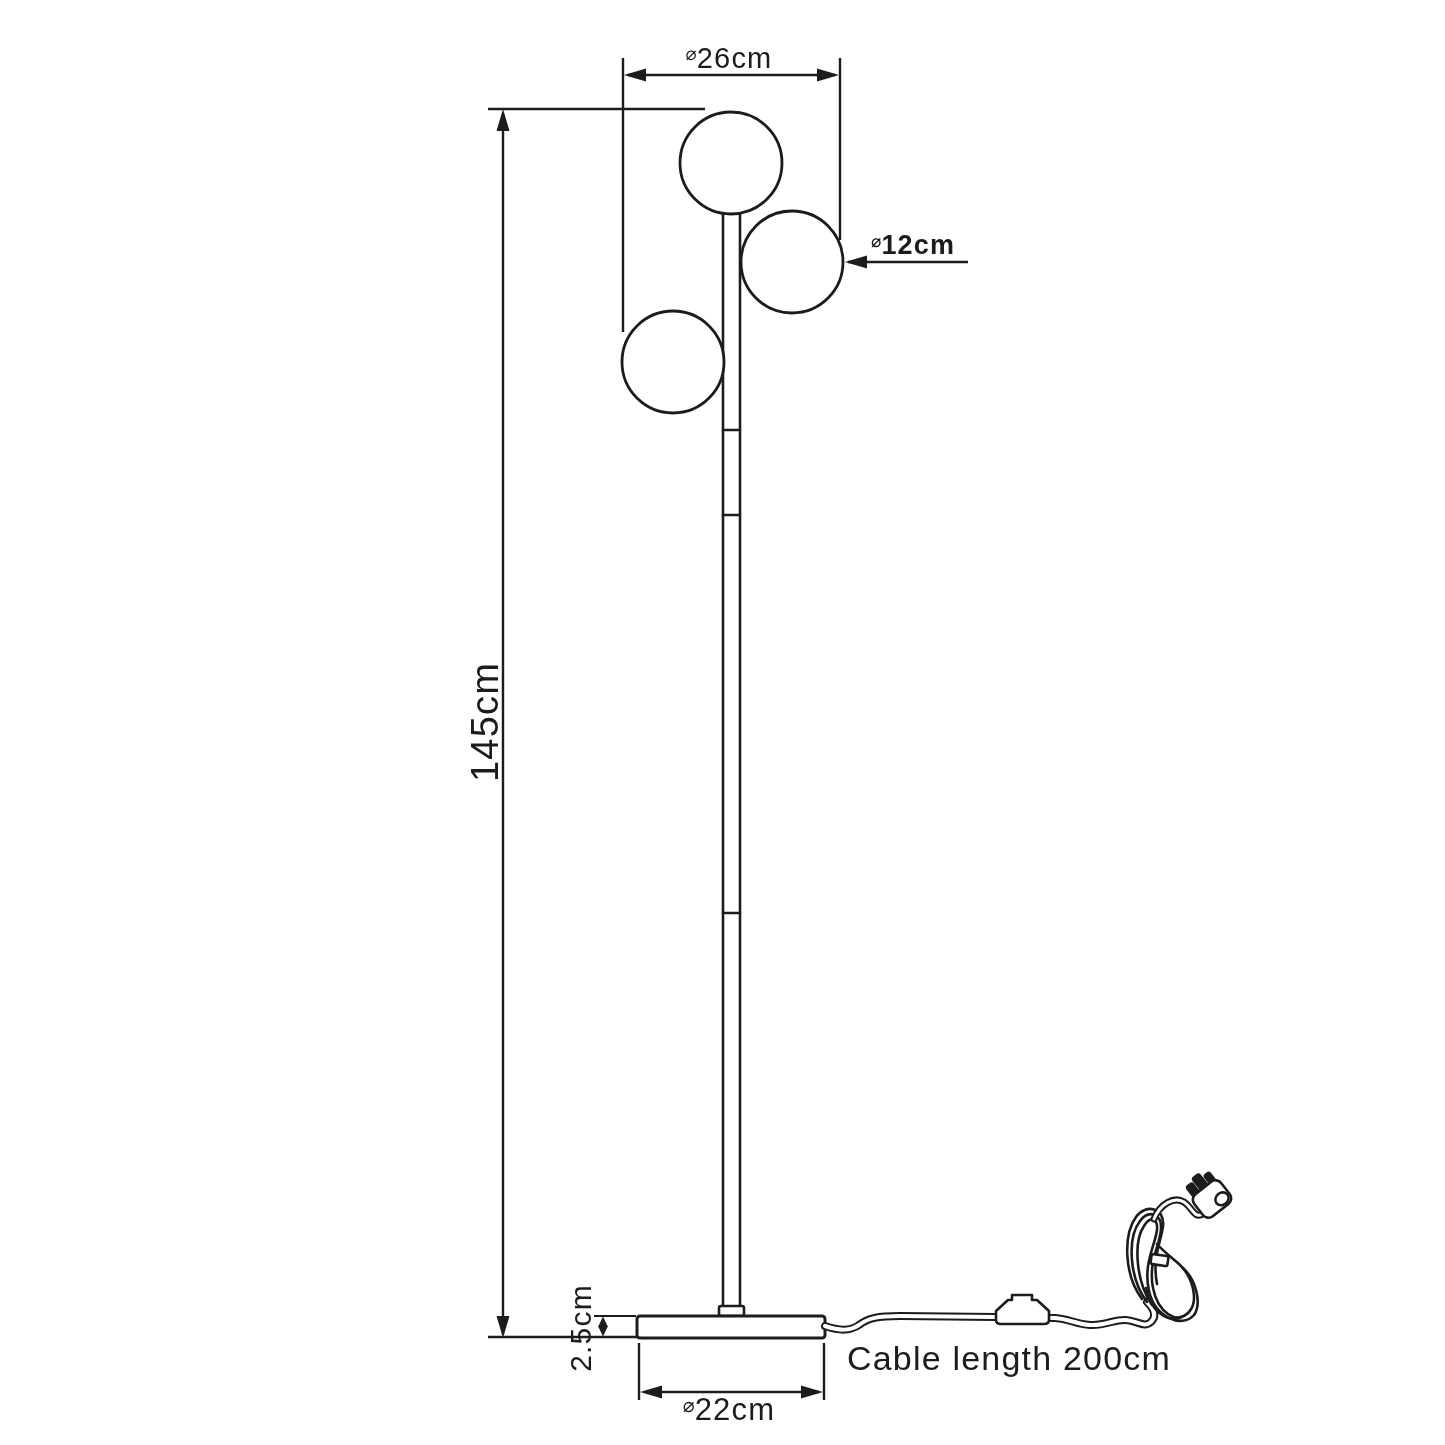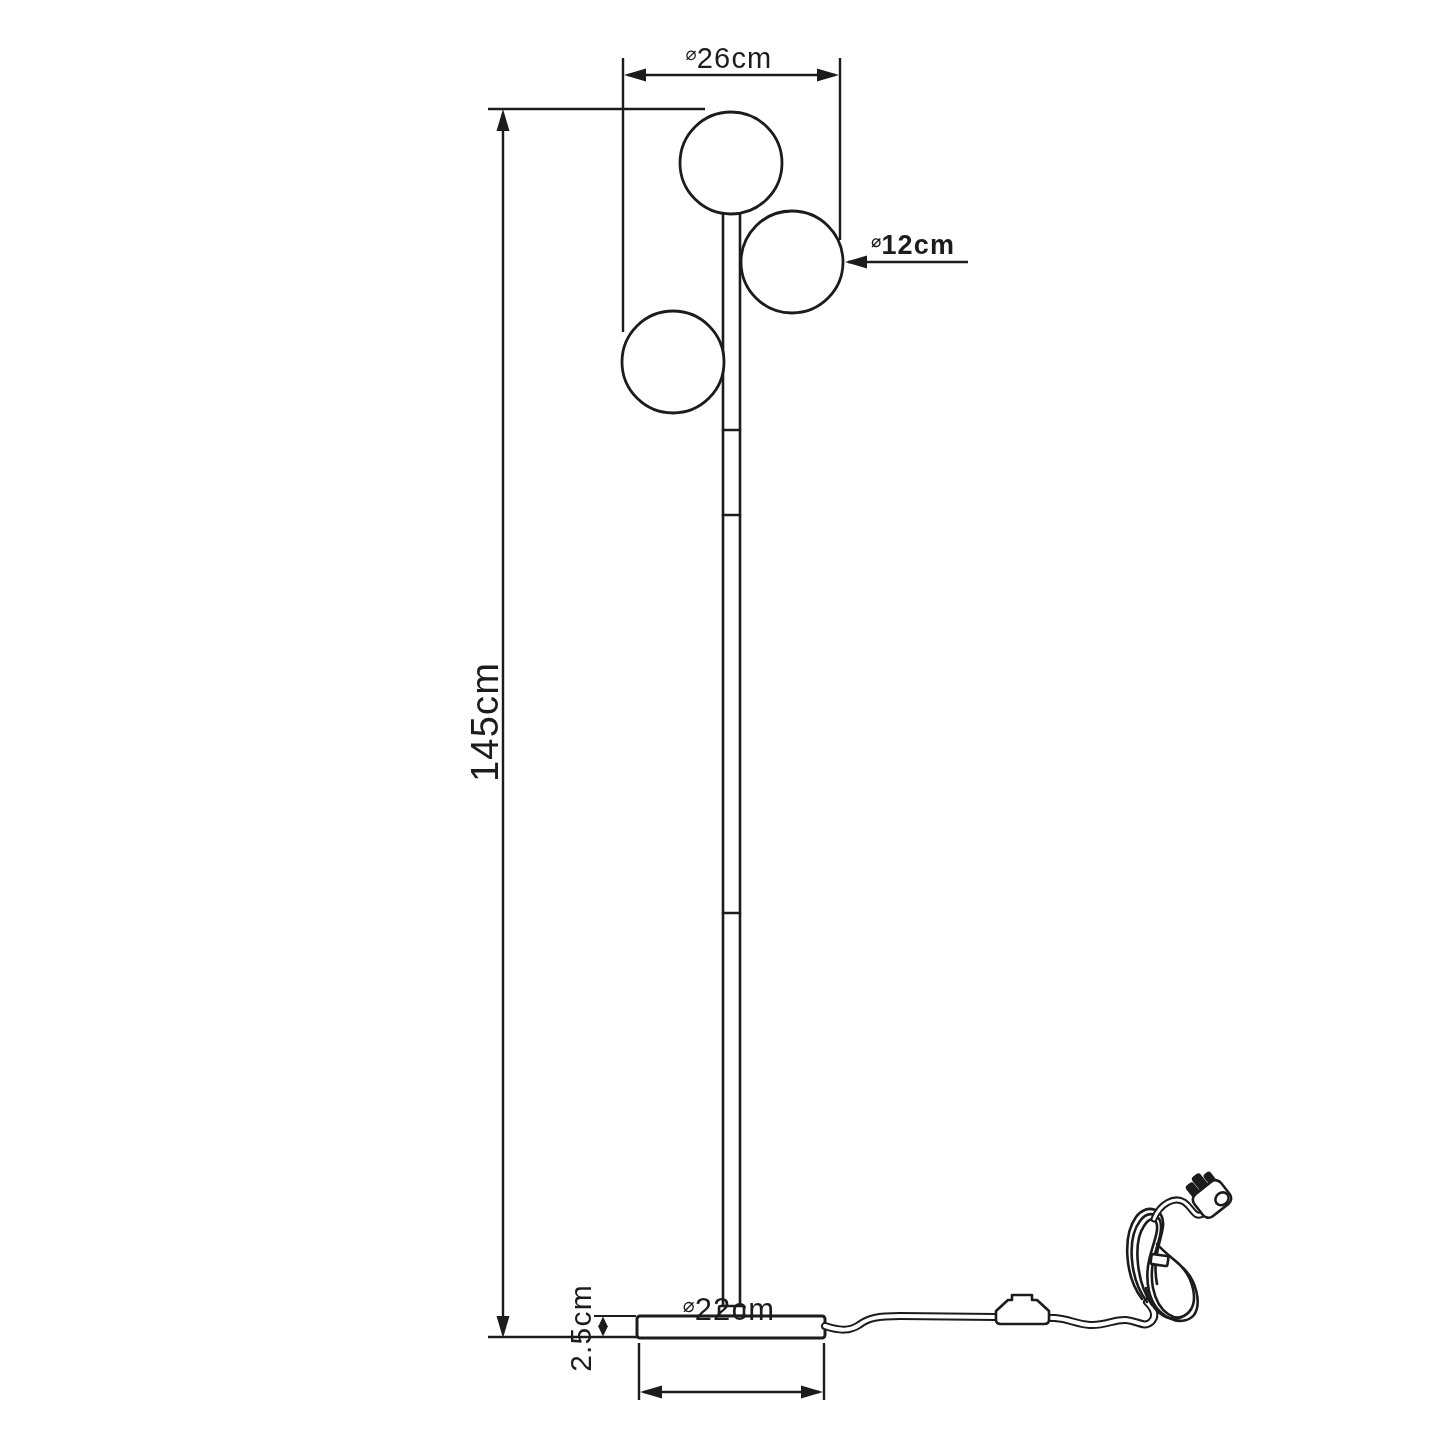--- a/index.html
+++ b/index.html
@@ -27,21 +27,21 @@
   .lbl .dia{
     font-size:0.64em;
     vertical-align:0.42em;
     letter-spacing:0;
     font-family:"DejaVu Sans",sans-serif;
   }
   .lbl-26{left:729px;top:44px;font-size:29px;transform:translateX(-50%);}
   .lbl-12{left:871px;top:232px;font-size:27px;font-weight:bold;}
   .lbl-145{left:485px;top:722px;font-size:38px;transform:translate(-50%,-50%) rotate(-90deg);}
   .lbl-25{left:581px;top:1328px;font-size:30px;transform:translate(-50%,-50%) rotate(-90deg);}
-  .lbl-22{left:729px;top:1294px;font-size:31px;transform:translateX(-50%);text-align:center;}
+  .lbl-22{left:729px;top:1394px;font-size:31px;transform:translateX(-50%);text-align:center;}
   .lbl-cable{left:847px;top:1341px;font-size:34px;}
 </style>
 </head>
 <body>
 
 <div class="page">
 
   <svg class="art" width="1445" height="1445" viewBox="0 0 1445 1445">
 
     <g stroke="currentColor" fill="none" stroke-width="2.6" stroke-linecap="round">
@@ -136,14 +136,15 @@
   <div class="lbl lbl-26"><span class="dia">⌀</span><span>26cm</span></div>
 
   <div class="lbl lbl-12"><span class="dia">⌀</span><span>12cm</span></div>
 
   <div class="lbl lbl-145">145cm</div>
 
   <div class="lbl lbl-25">2.5cm</div>
 
   <div class="lbl lbl-22"><span class="dia">⌀</span><span>22cm</span></div>
 
+  <div class="lbl lbl-cable">Cable length 200cm</div>
 
 </div>
 
 </body></html>

